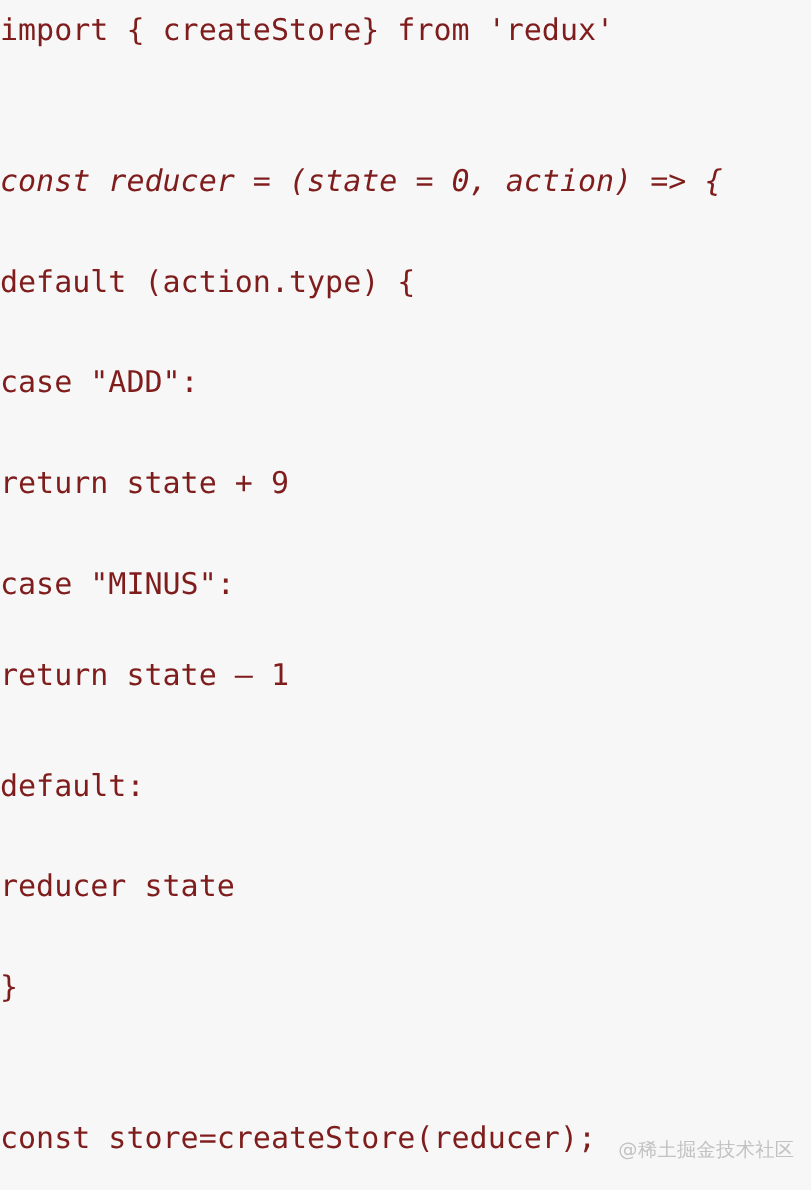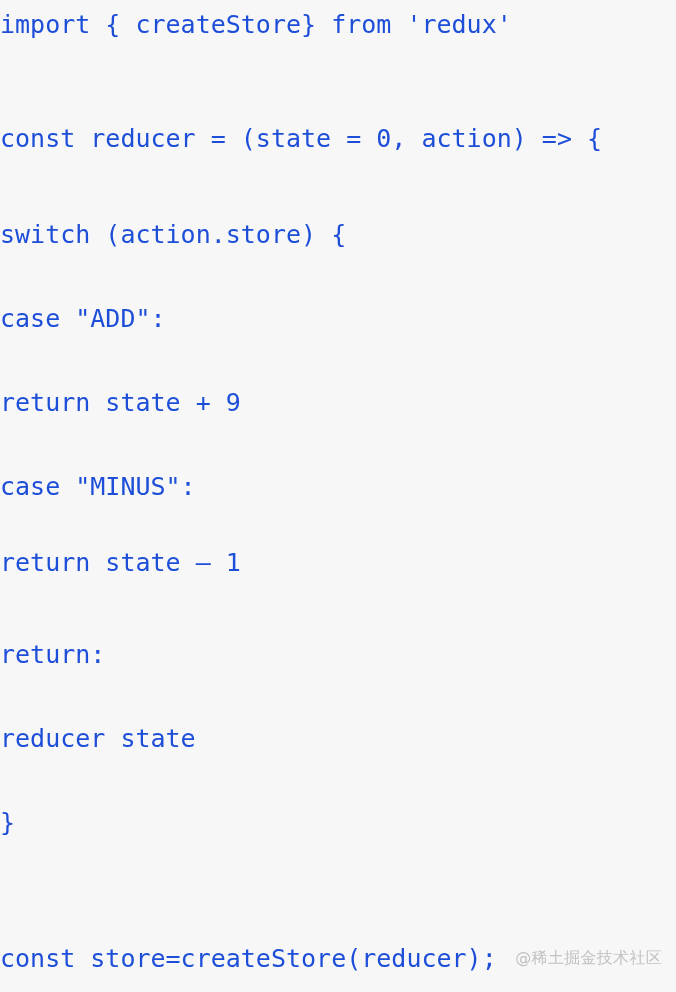--- a/index.html
+++ b/index.html
@@ -25,21 +25,21 @@
     top: 0;
     width: 676px;
   }
   .code-line {
     position: absolute;
     left: 0;
     white-space: pre;
     font-family: "DejaVu Sans Mono", monospace;
     font-size: 25px;
     line-height: 30px;
-    color: #1d4ed8;
+    color: #7f1d1d;
     letter-spacing: 0px;
     font-weight: 400;
   }
   .watermark {
     position: absolute;
     right: 14px;
     top: 948px;
     font-family: "DejaVu Sans", sans-serif;
     font-size: 16px;
     line-height: 20px;
@@ -49,27 +49,27 @@
     user-select: none;
   }
 </style>
 </head>
 <body>
 
 <div id="page">
 
   <div class="code-block">
       <div class="code-line" style="top: 10px;">import { createStore} from 'redux'</div>
-      <div class="code-line" style="top: 124px;">const reducer = (state = 0, action) =&gt; {</div>
-      <div class="code-line" style="top: 220px;">switch (action.store) {</div>
+      <div class="code-line" style="top: 136px; font-style: italic;">const reducer = (state = 0, action) =&gt; {</div>
+      <div class="code-line" style="top: 220px;">default (action.type) {</div>
       <div class="code-line" style="top: 304px;">case "ADD":</div>
       <div class="code-line" style="top: 388px;">return state + 9</div>
       <div class="code-line" style="top: 472px;">case "MINUS":</div>
       <div class="code-line" style="top: 548px;">return state – 1</div>
-      <div class="code-line" style="top: 640px;">return:</div>
+      <div class="code-line" style="top: 640px;">default:</div>
       <div class="code-line" style="top: 724px;">reducer state</div>
       <div class="code-line" style="top: 808px;">}</div>
-      <div class="code-line" style="top: 934px; margin-top: 10px;">const store=createStore(reducer);</div>
+      <div class="code-line" style="top: 934px;">const store=createStore(reducer);</div>
     </div>
 
   <div class="watermark">@稀土掘金技术社区</div>
 
 </div>
 
 </body></html>

